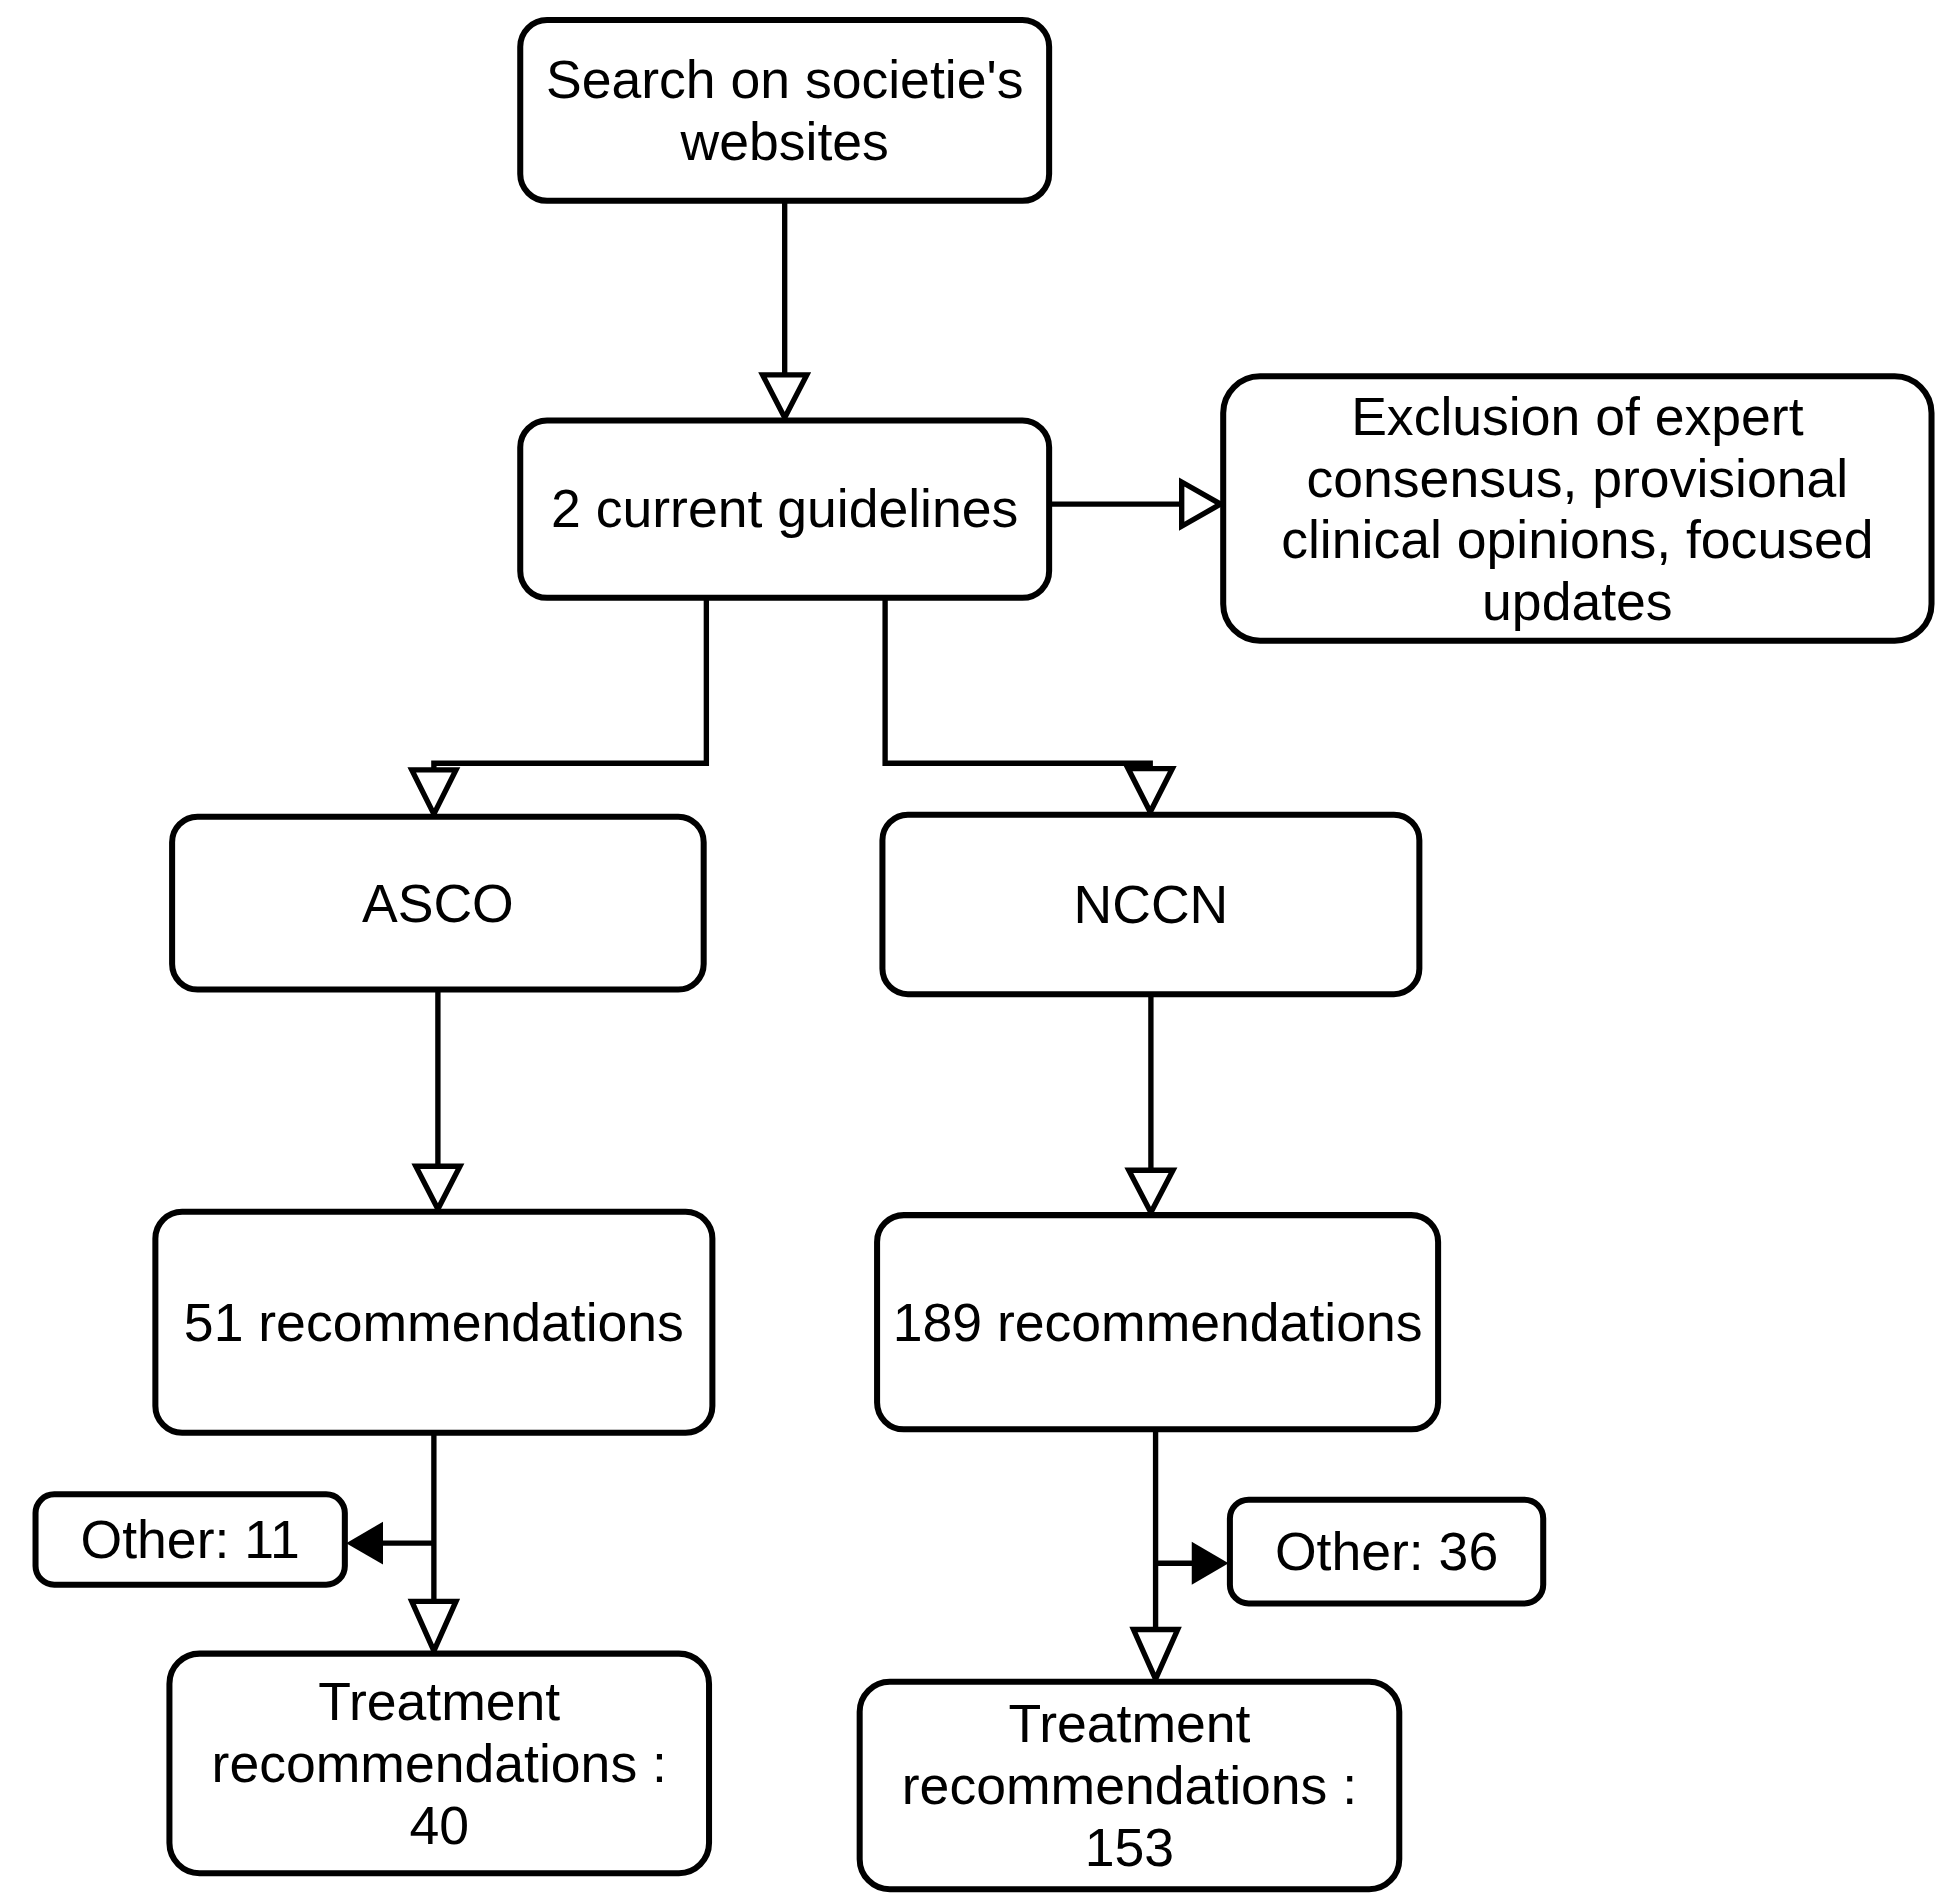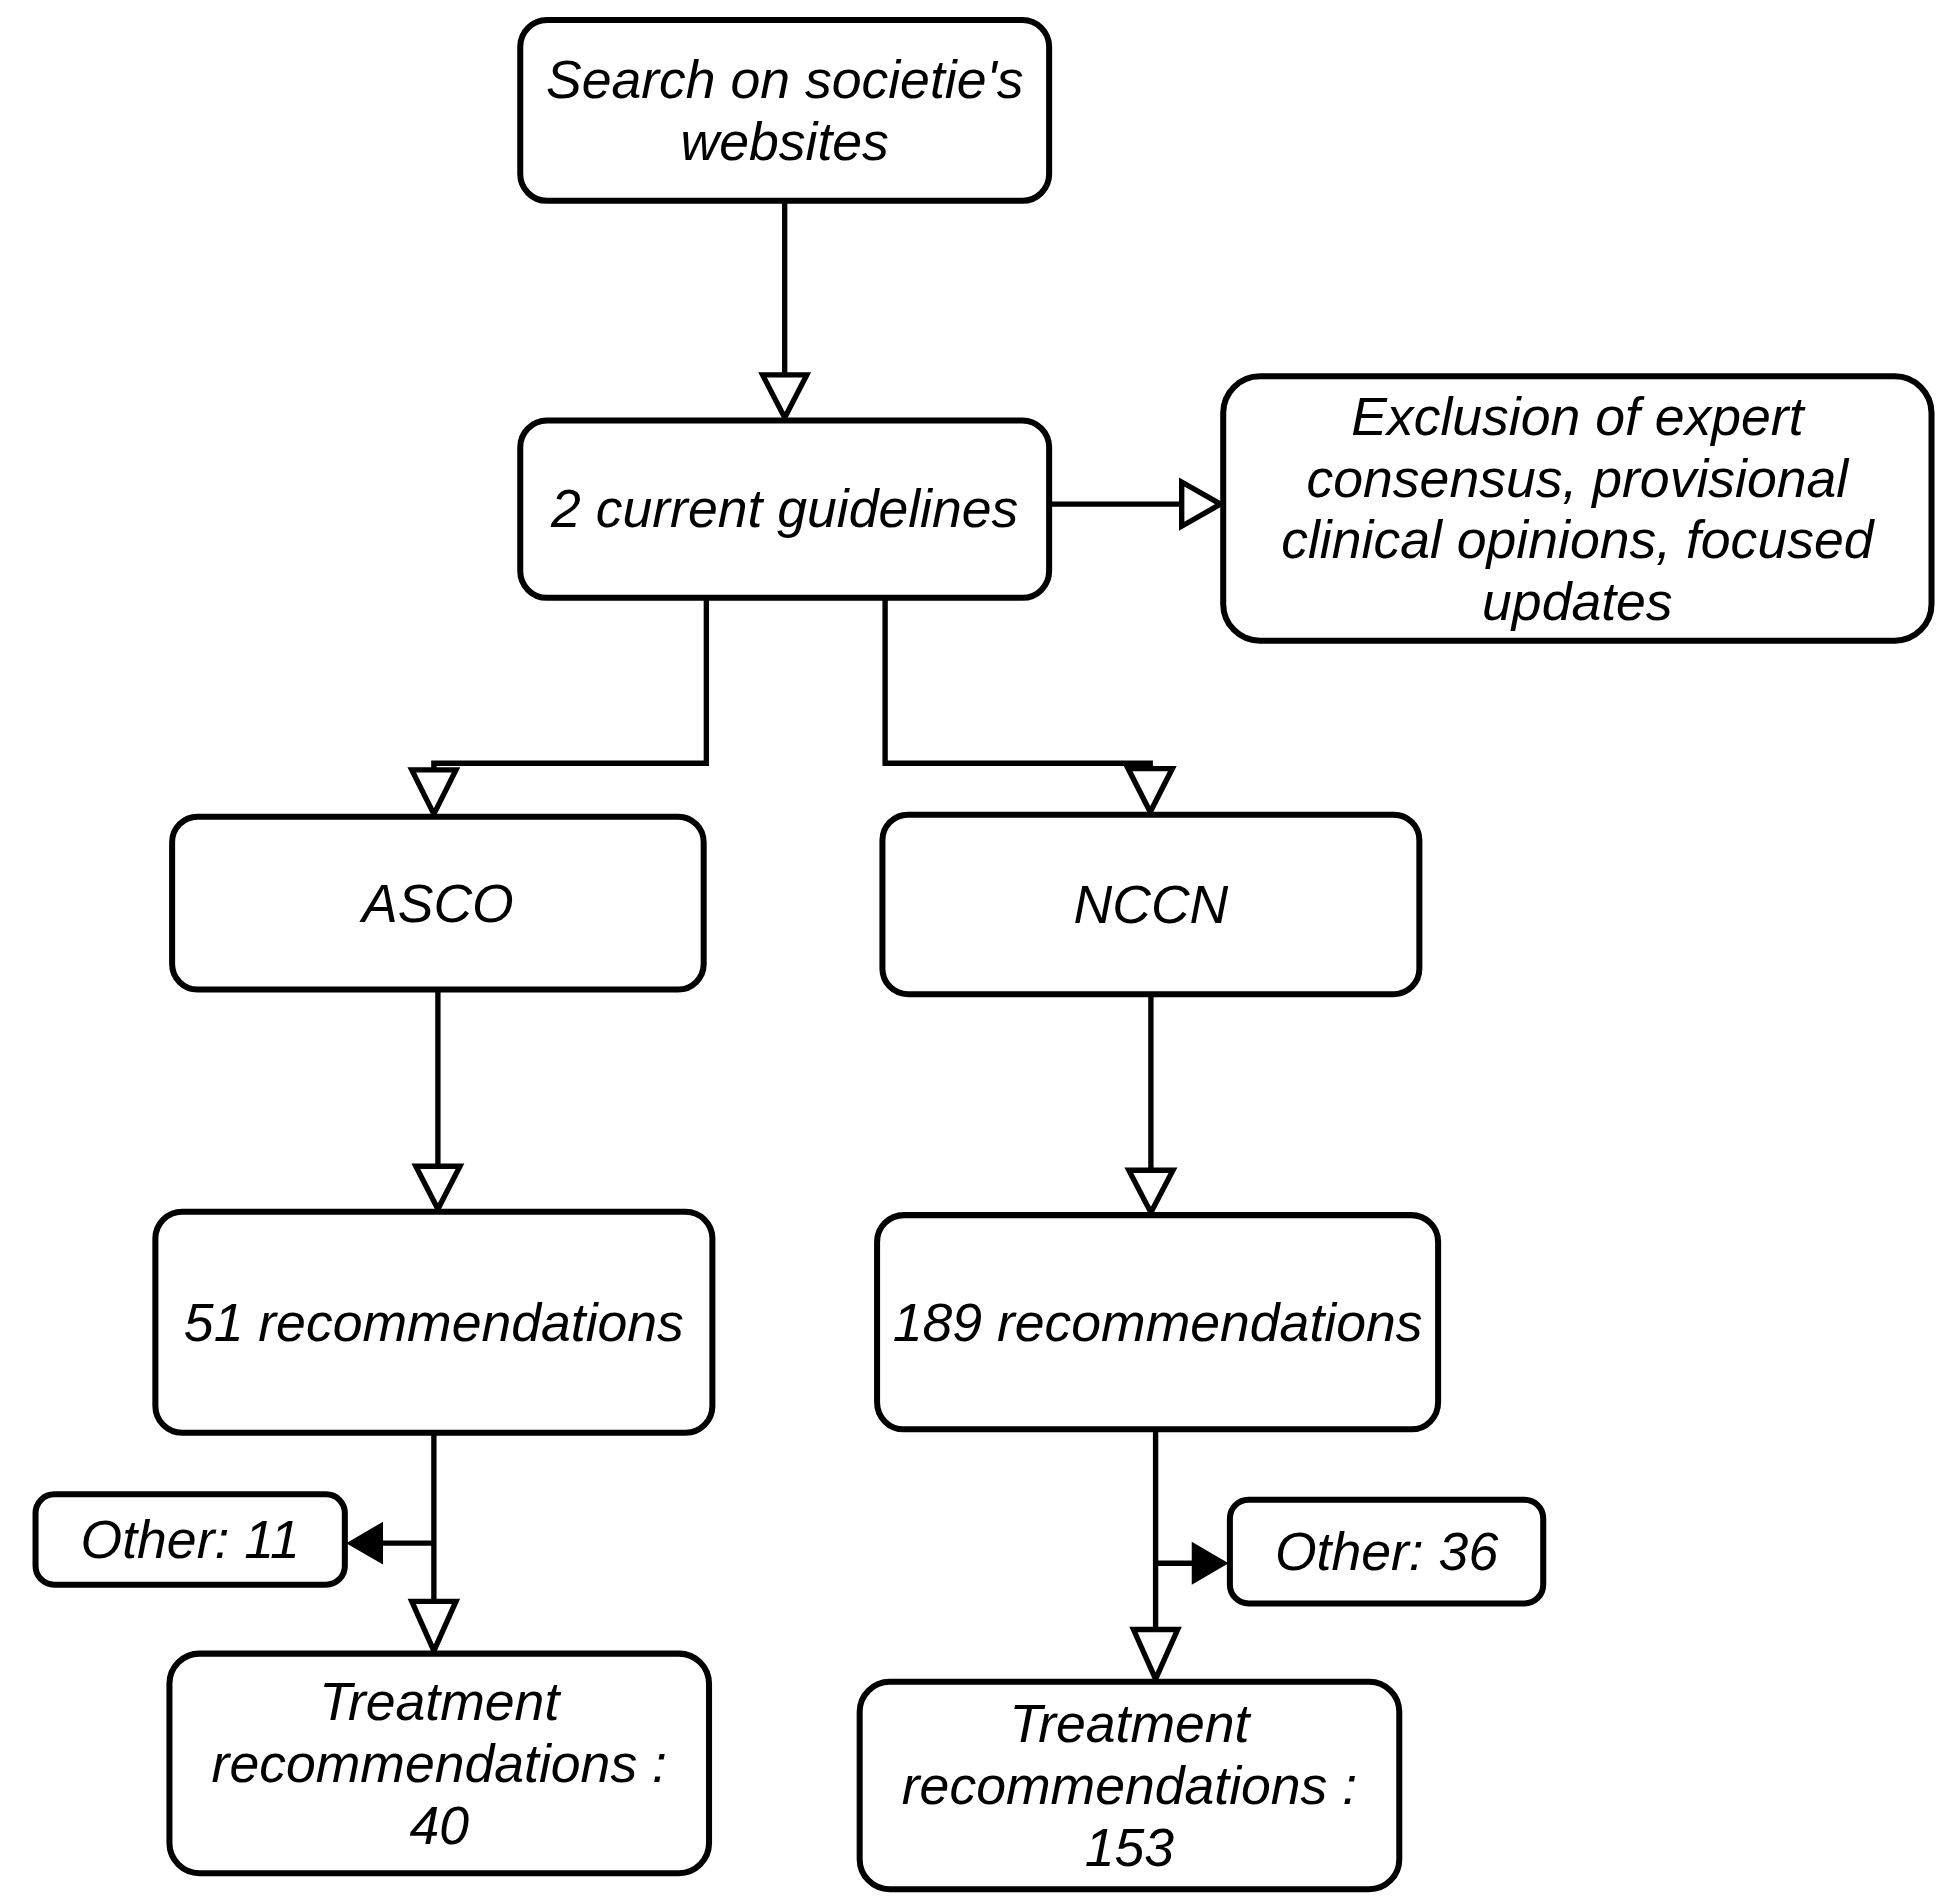--- a/index.html
+++ b/index.html
@@ -6,21 +6,20 @@
     margin: 0;
     padding: 0;
     background: var(--bg, #ffffff);
   }
   .stage {
     position: relative;
     width: 1676px;
     height: 1900px;
     background: var(--bg, #ffffff);
     font-family: "Liberation Sans", sans-serif;
-    font-style: italic;
   }
   svg { display: block; }
   .node-box {
     fill: var(--bg, #ffffff);
     stroke: var(--stroke, #000000);
     stroke-width: 9;
   }
   .node-label {
     fill: var(--stroke, #000000);
     font-family: "Liberation Sans", sans-serif;

